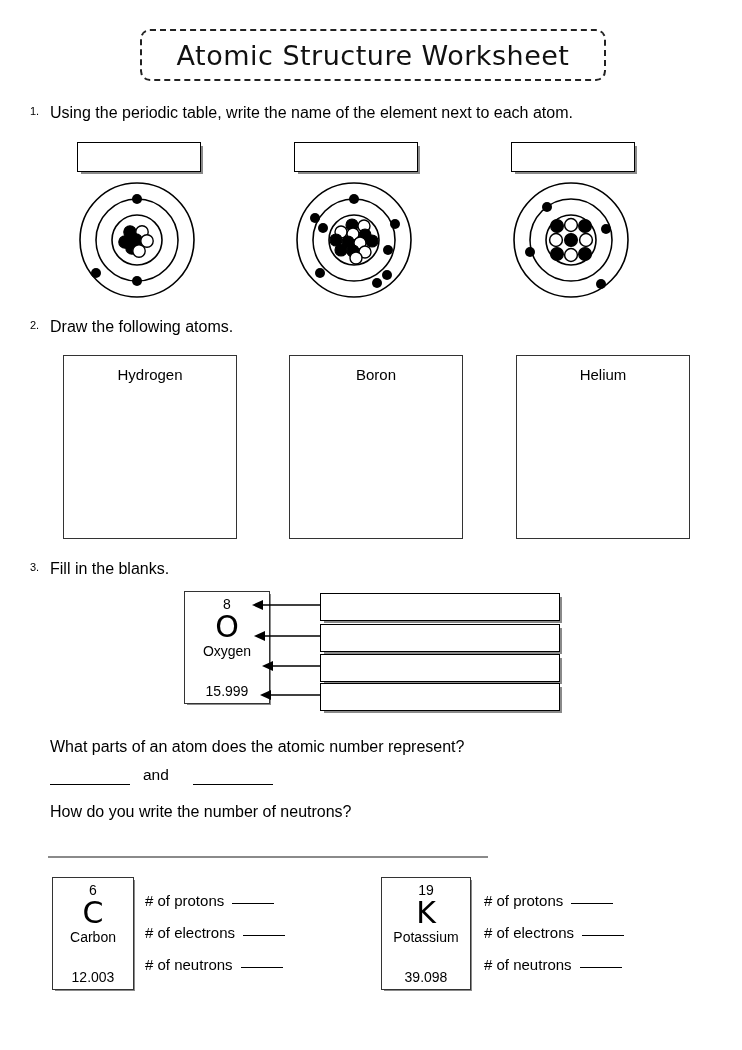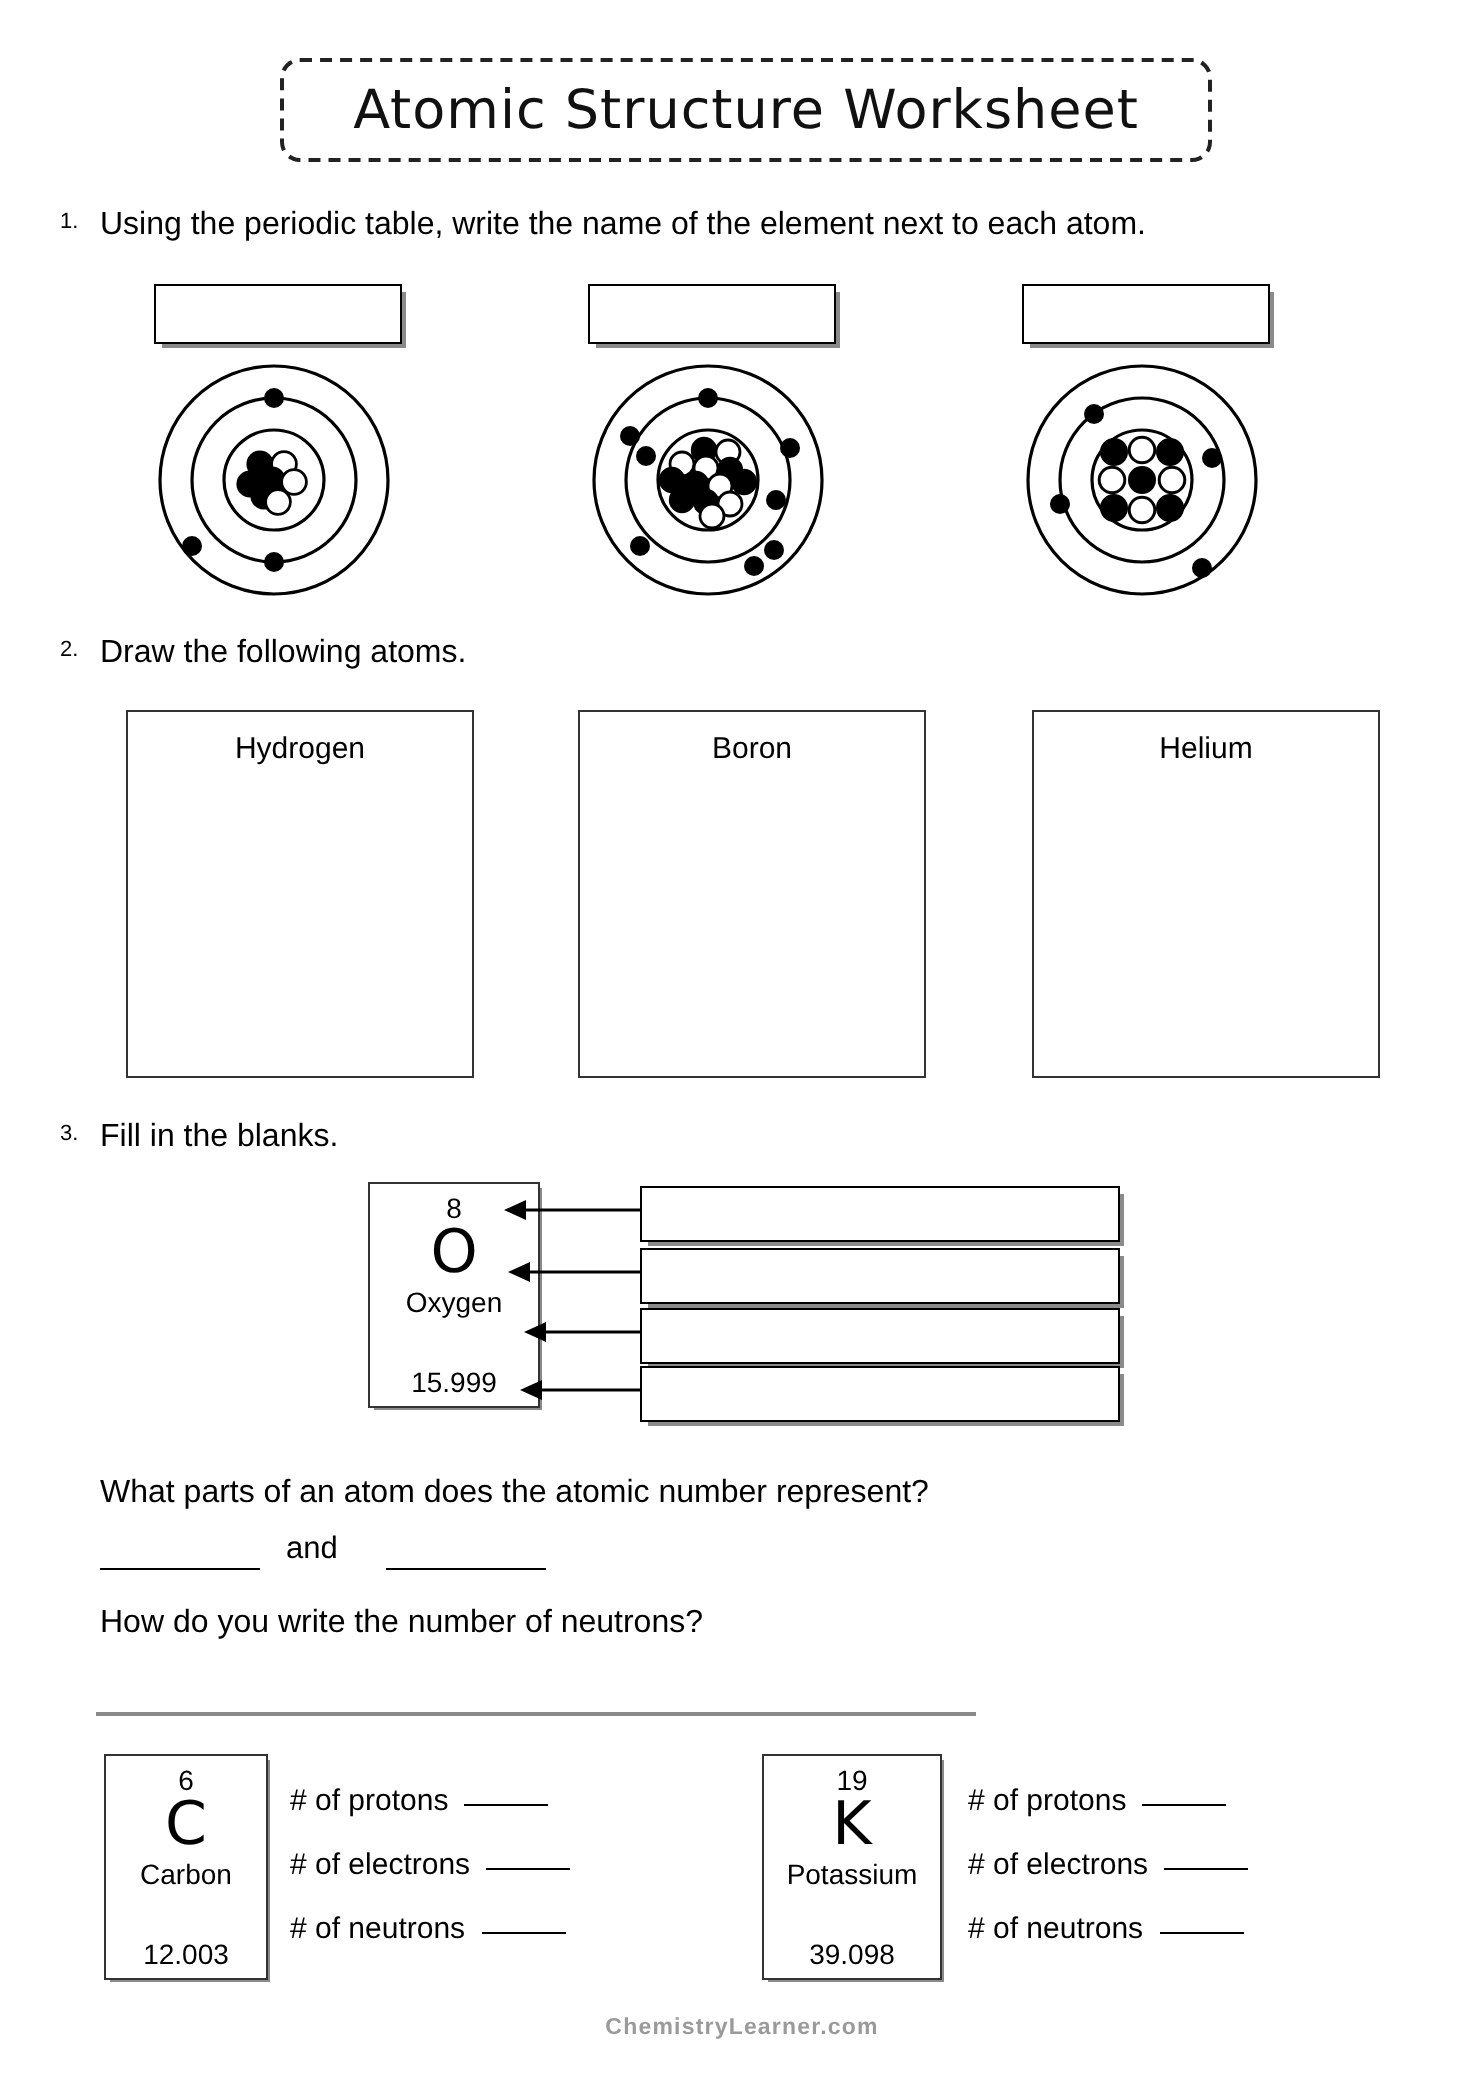--- a/index.html
+++ b/index.html
@@ -279,15 +279,14 @@
       <span class="lbl"># of protons</span><i class="bl"></i>
     </div>
     <div class="row">
       <span class="lbl"># of electrons</span><i class="bl"></i>
     </div>
     <div class="row">
       <span class="lbl"># of neutrons</span><i class="bl"></i>
     </div>
   </div>
 
-  <div class="footer">ChemistryLearner.com</div>
 
 </div>
 
 </body></html>

